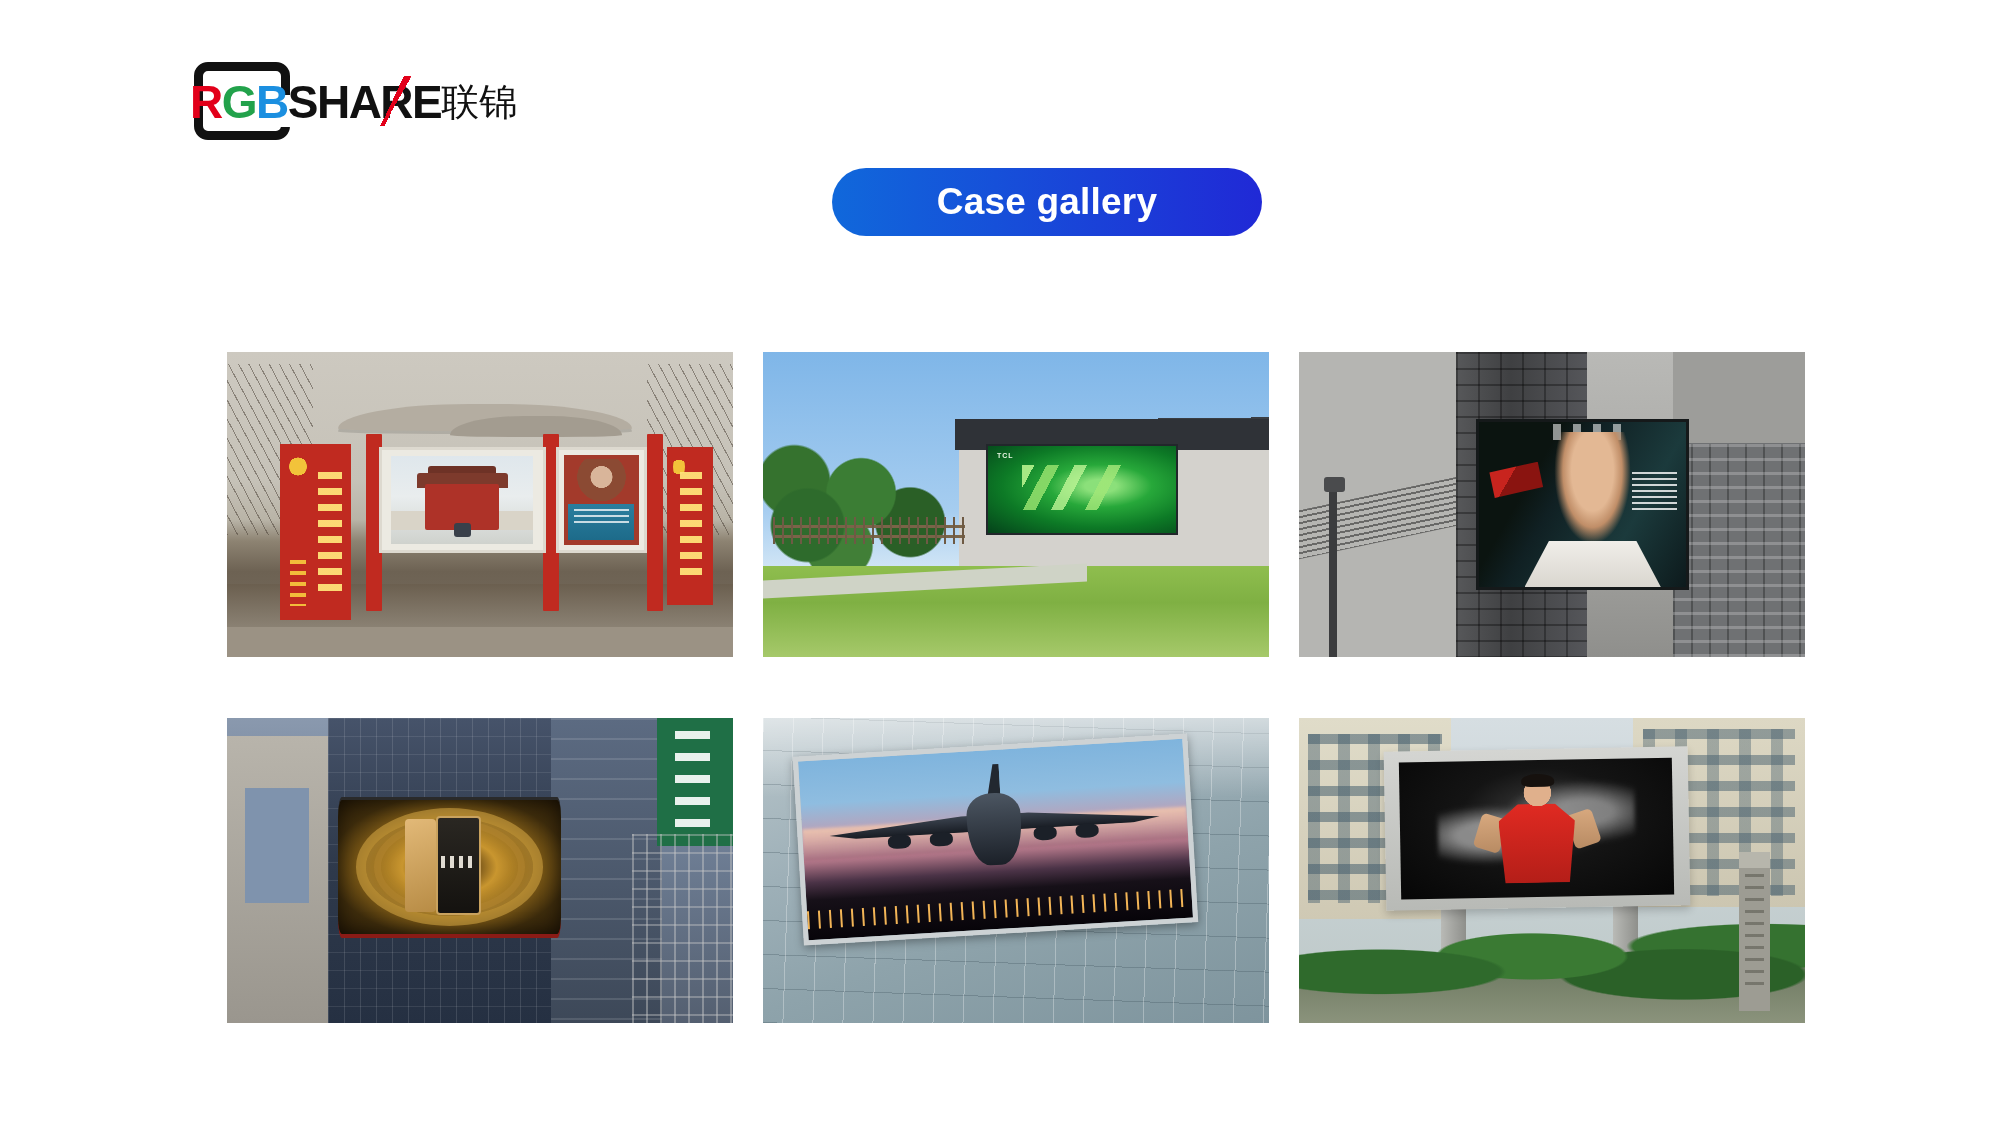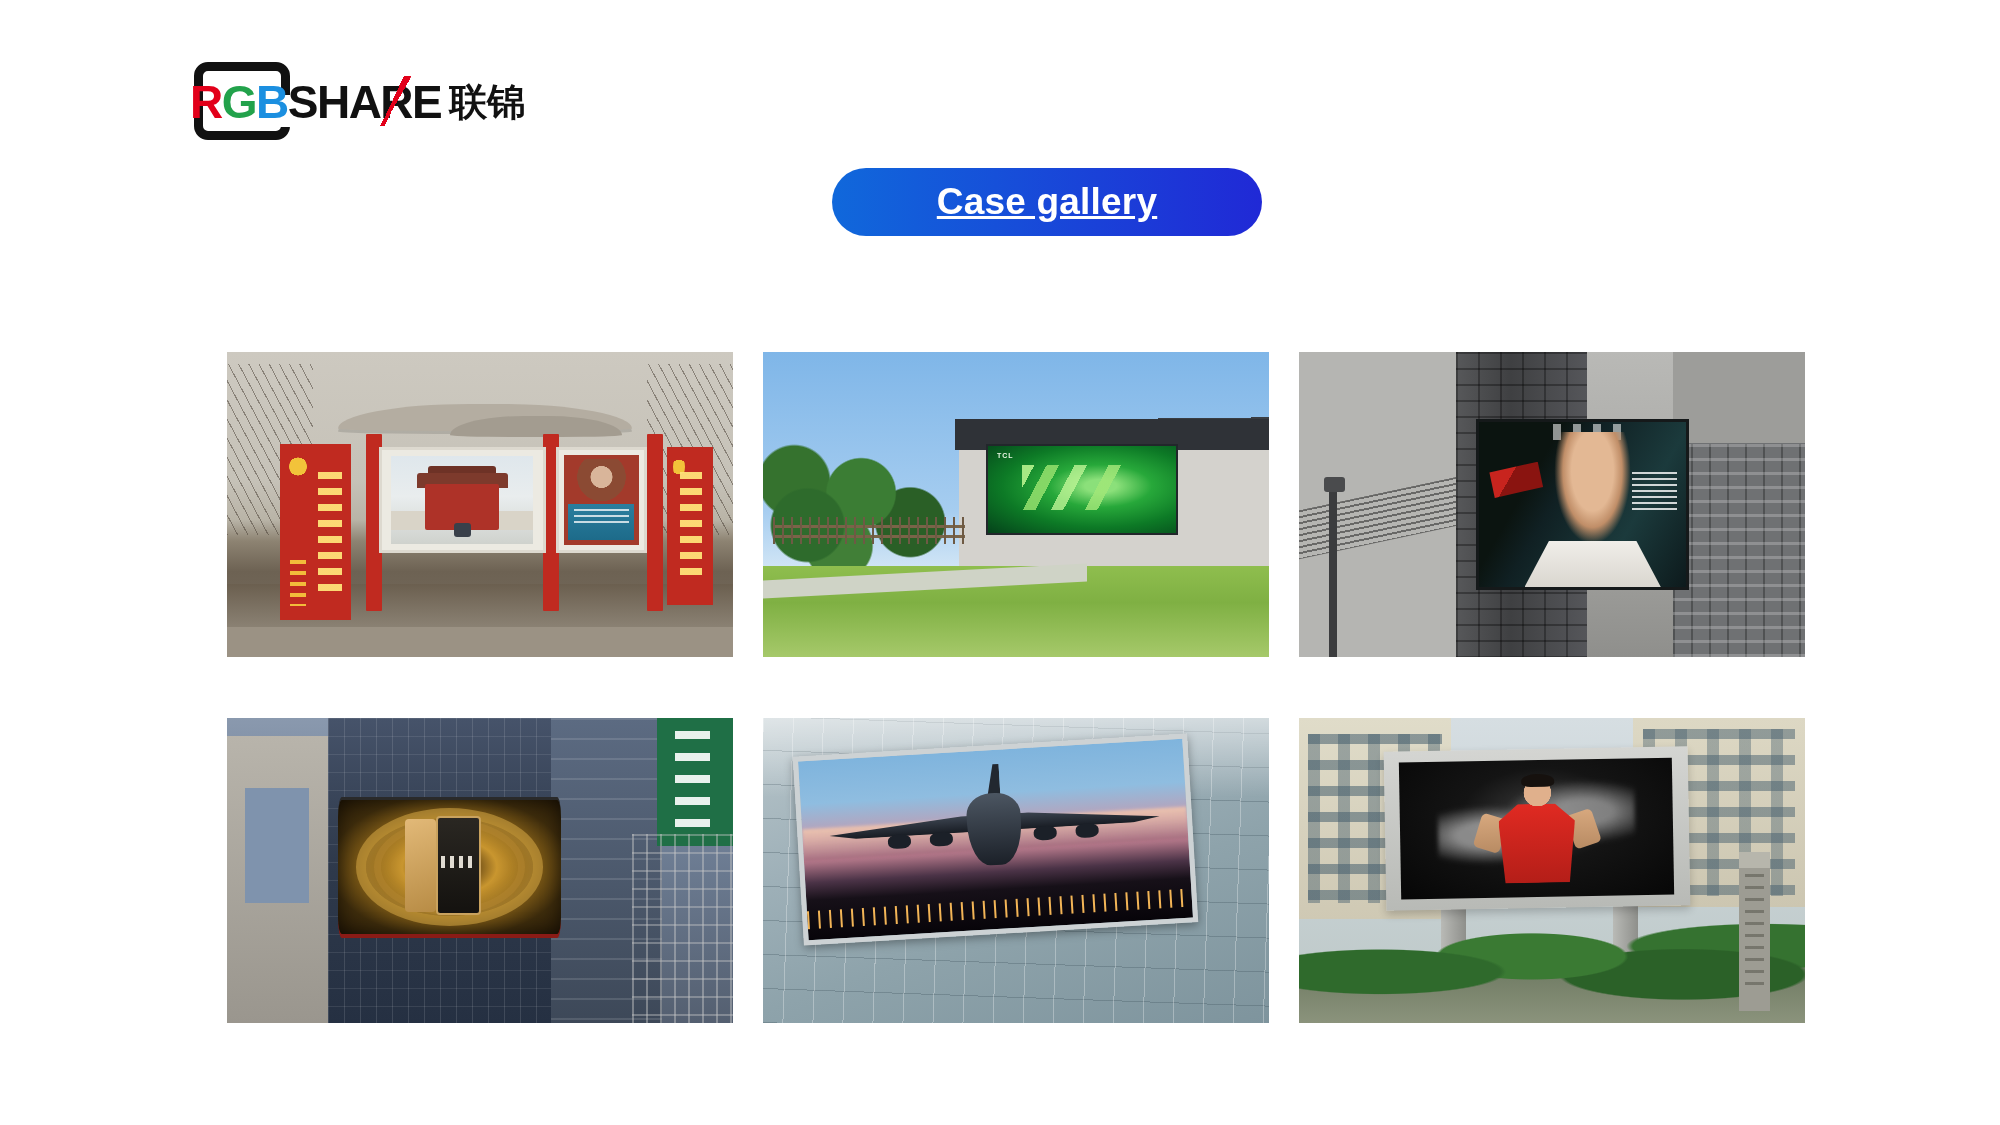--- a/index.html
+++ b/index.html
@@ -44,22 +44,22 @@
   .lw-share { color: #111111; position: relative; }
   .lw-slash {
     position: absolute; left: 96px; top: -3px;
     width: 20px; height: 50px;
     background: linear-gradient(100deg, transparent 44%, #E2001A 44%, #E2001A 58%, transparent 58%),
                 linear-gradient(106deg, transparent 50%, #E2001A 50%, #E2001A 60%, transparent 60%);
     transform: skewX(-16deg);
     pointer-events: none;
   }
   .lw-cn {
-    color: #111111; font-size: 38px; font-weight: 700;
-    margin-left: 8px; letter-spacing: 0px;
+    color: #111111; font-size: 38px; font-weight: 400;
+    letter-spacing: 0px;
   }
 
   
   .title-pill {
     position: absolute; left: 832px; top: 168px;
     width: 430px; height: 68px;
     border-radius: 34px;
     display: flex; align-items: center; justify-content: center;
     color: #ffffff; font-size: 37px; font-weight: 700;
     letter-spacing: 0.2px;
@@ -295,21 +295,21 @@
     </div>
     <div class="logo-wordmark">
       <span class="lw-r" style="color: rgb(226, 0, 26);">R</span>
         <span class="lw-g" style="color: rgb(34, 162, 75);">G</span>
         <span class="lw-b" style="color: rgb(27, 143, 224);">B</span>
         <span class="lw-share"><span>SHARE</span><span class="lw-slash"></span></span>
         <span class="lw-cn">联锦</span>
     </div>
   </div>
 
-  <div class="title-pill" id="title-pill" style="background: linear-gradient(90deg, rgb(16, 104, 219) 0%, rgb(32, 41, 214) 100%); color: rgb(255, 255, 255); text-decoration: underline;">
+  <div class="title-pill" id="title-pill" style="background: linear-gradient(90deg, rgb(16, 104, 219) 0%, rgb(32, 41, 214) 100%); color: rgb(255, 255, 255);">
     <span>Case gallery</span>
   </div>
 
   <div class="gallery">
 
     <div class="tile">
       <div class="scene">
         <div class="t1-sky"></div>
         <div class="t1-trees" style="left:0;"></div>
         <div class="t1-trees" style="right:0;"></div>

